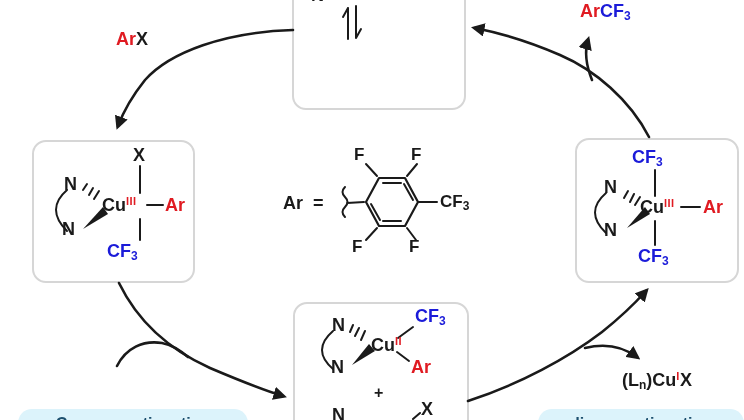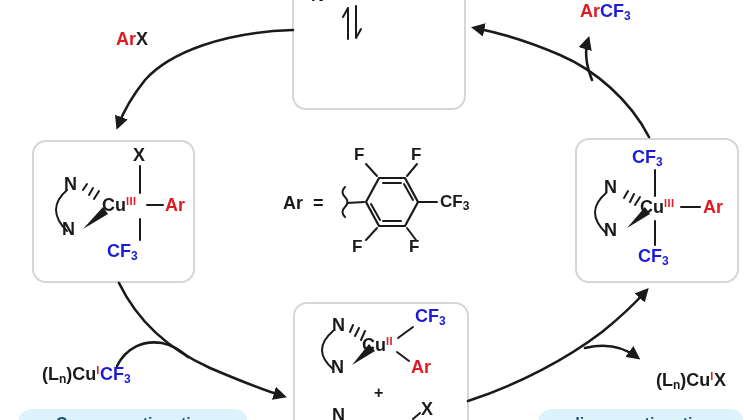--- a/index.html
+++ b/index.html
@@ -128,41 +128,38 @@
   <div class="t" style="left:640px;top:198px;">
     <span>Cu</span><span class="ox red">III</span>
   </div>
   <div class="t red" style="left:703px;top:198px;">Ar</div>
   <div class="t blue" style="left:638px;top:247px;">
     <span>CF</span><span class="sub">3</span>
   </div>
 
   <div class="t" style="left:332px;top:316px;">N</div>
   <div class="t" style="left:331px;top:358px;">N</div>
-  <div class="t" style="left:362px;top:336px;">
+  <div class="t" style="left:371px;top:336px;">
     <span>Cu</span><span class="ox red">II</span>
   </div>
   <div class="t blue" style="left:415px;top:307px;">
     <span>CF</span><span class="sub">3</span>
   </div>
   <div class="t red" style="left:411px;top:358px;">Ar</div>
   <div class="t s16" style="left:374px;top:385px;">+</div>
   <div class="t" style="left:332px;top:406px;">N</div>
   <div class="t" style="left:421px;top:400px;">X</div>
 
   <div class="t" style="left:283px;top:194px;">Ar</div>
   <div class="t" style="left:313px;top:194px;">=</div>
   <div class="t s17" style="left:354px;top:146px;">F</div>
   <div class="t s17" style="left:411px;top:146px;">F</div>
   <div class="t s17" style="left:352px;top:238px;">F</div>
   <div class="t s17" style="left:409px;top:238px;">F</div>
   <div class="t s17" style="left:440px;top:193px;">
     <span>CF</span><span class="sub">3</span>
   </div>
 
-  <div class="t" style="left:42px;top:365px;">
-    <span>(L</span><span class="sub">n</span><span>)Cu</span><span class="ox red">I</span><span class="blue">CF</span><span class="blue sub">3</span>
-  </div>
-  <div class="t" style="left:656px;top:371px;text-align:center;">
+  <div class="t" style="left:622px;top:371px;text-align:center;">
     <span>(L</span><span class="sub">n</span><span>)Cu</span><span class="ox red">I</span><span>X</span>
   </div>
 
 </div>
 
 </body></html>

